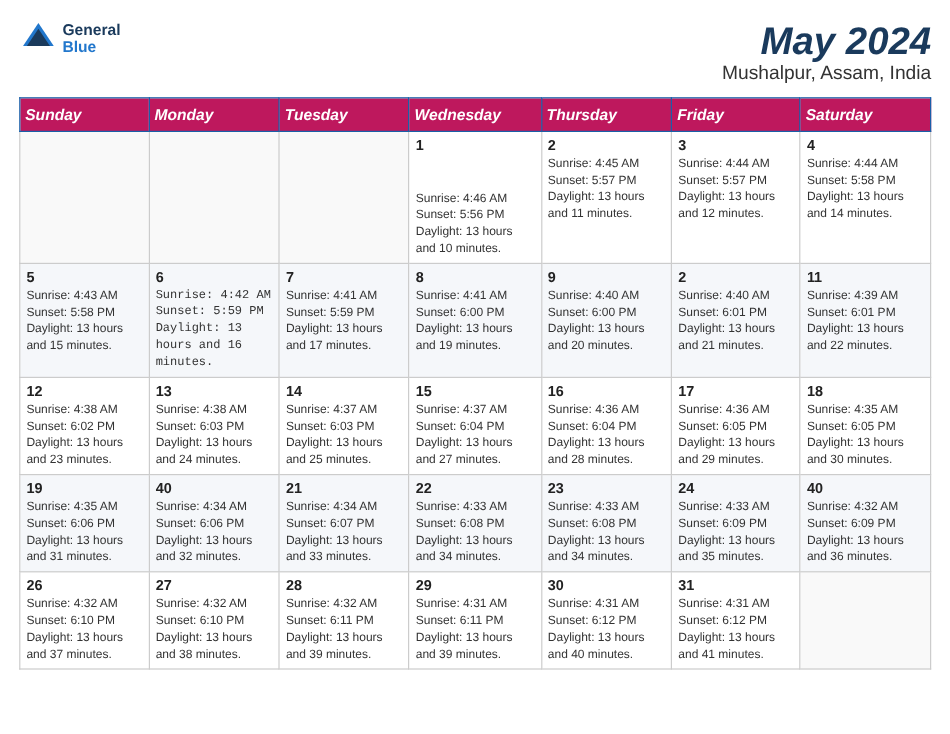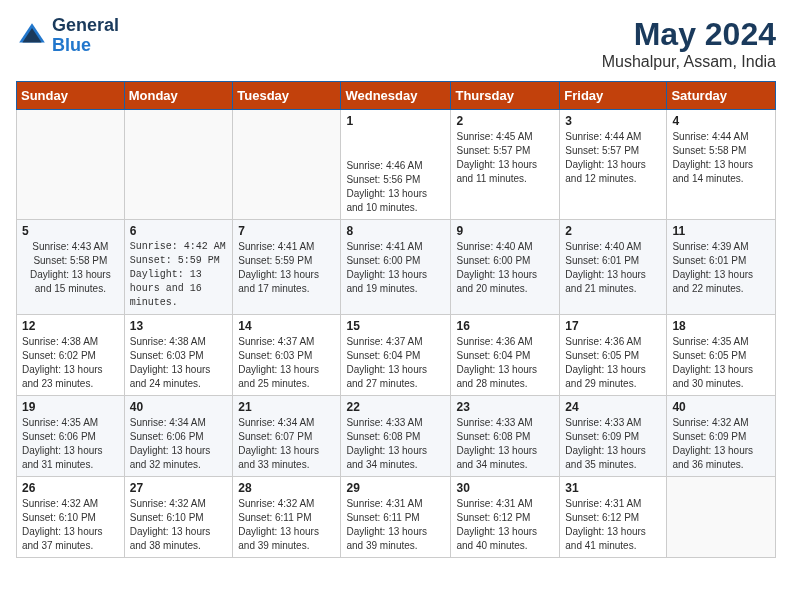--- a/index.html
+++ b/index.html
@@ -15,49 +15,51 @@
       justify-content: space-between;
       align-items: flex-start;
       margin-bottom: 10px;
     }
     .logo {
       display: flex;
       align-items: center;
       gap: 4px;
     }
     .logo-text {
-      font-size: 18px;
+      font-size: 13px;
       font-weight: bold;
       color: #1a3a5c;
       line-height: 1.1;
     }
     .logo-blue { color: #2277cc; }
     .logo-icon {
       width: 32px;
       height: 32px;
     }
     .title-block { text-align: right; }
     .calendar-title {
       font-size: 32px;
       font-weight: bold;
       color: #1a3a5c;
+      font-style: italic;
     }
     .calendar-subtitle {
       font-size: 16px;
       color: #333;
       margin-left: 36px;
     }
     table {
       width: 100%;
       border-collapse: collapse;
       font-size: 11px;
     }
     thead tr {
-      background: #c2410c;
+      background: #be185d;
       color: #fff;
+      font-style: italic;
     }
     thead th {
       padding: 6px 4px;
       text-align: left;
       font-size: 13px;
       font-weight: bold;
       border: 1px solid #1a5fa8;
     }
     tbody td {
       border: 1px solid #ccc;
@@ -143,21 +145,21 @@
         <td>
           <span class="day-num">4</span>
           <div class="day-info" style="white-space: pre-line;">Sunrise: 4:44 AM
 Sunset: 5:58 PM
 Daylight: 13 hours and 14 minutes.</div>
         </td>
       </tr>
       <tr>
         <td>
           <span class="day-num">5</span>
-          <div class="day-info" style="white-space: pre-line; text-align: center;">Sunrise: 4:43 AM
+          <div class="day-info" style="white-space: pre-line;">Sunrise: 4:43 AM
 Sunset: 5:58 PM
 Daylight: 13 hours and 15 minutes.</div>
         </td>
         <td>
           <span class="day-num">6</span>
           <div class="day-info" style="white-space: pre-line; font-family: Liberation Mono, monospace;">Sunrise: 4:42 AM
 Sunset: 5:59 PM
 Daylight: 13 hours and 16 minutes.</div>
         </td>
         <td>

